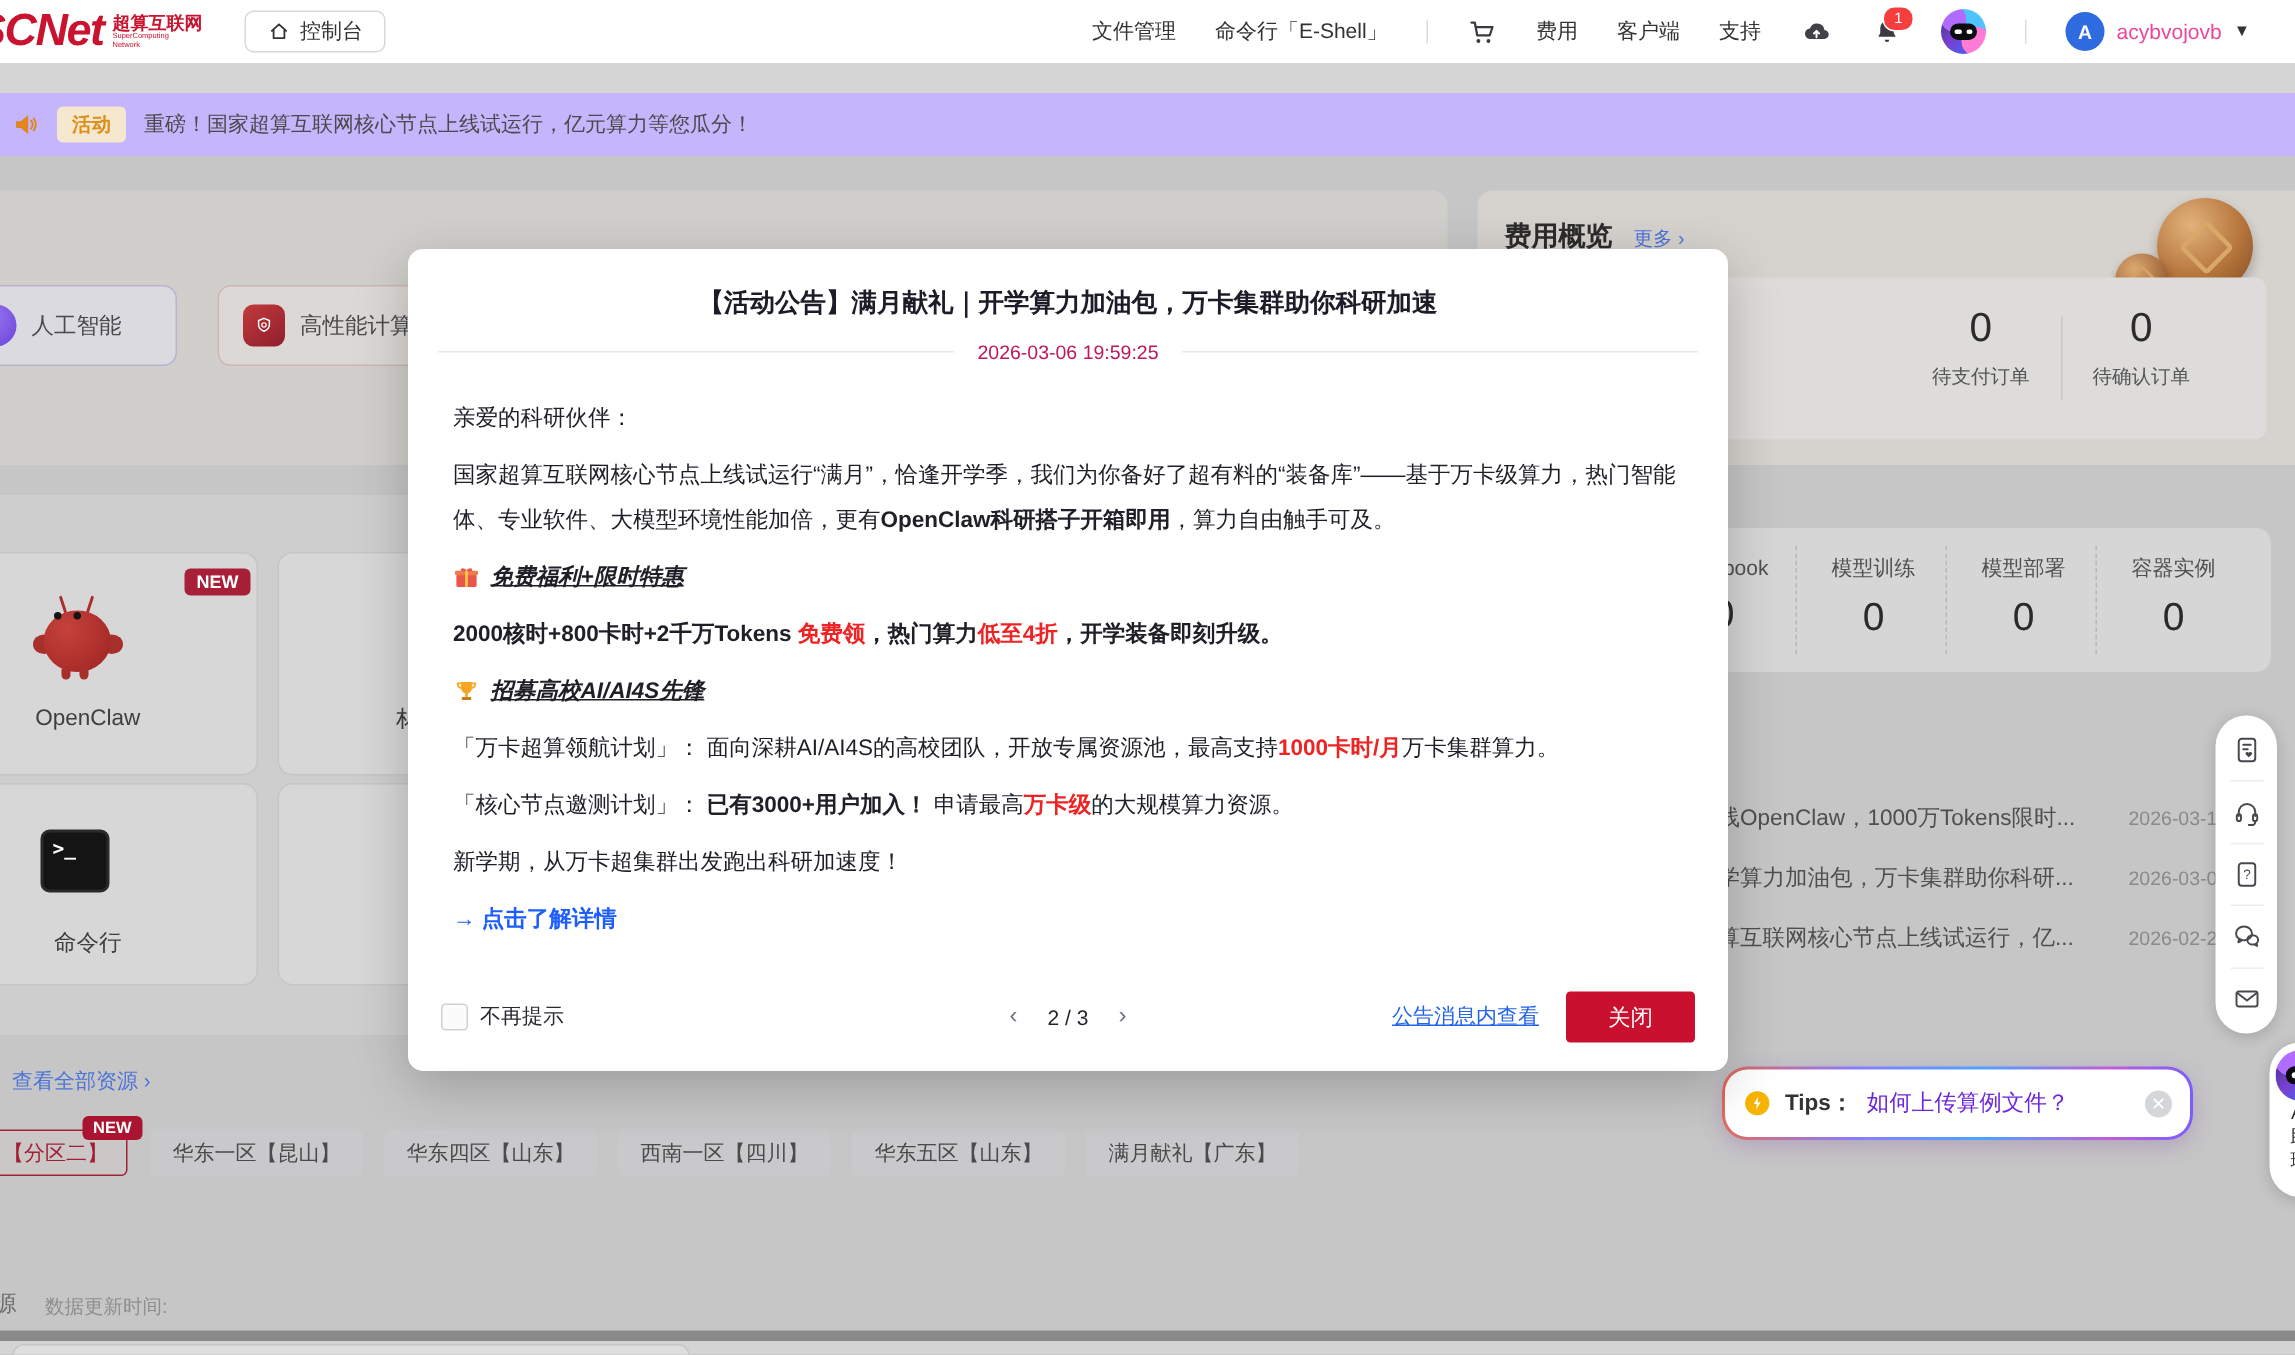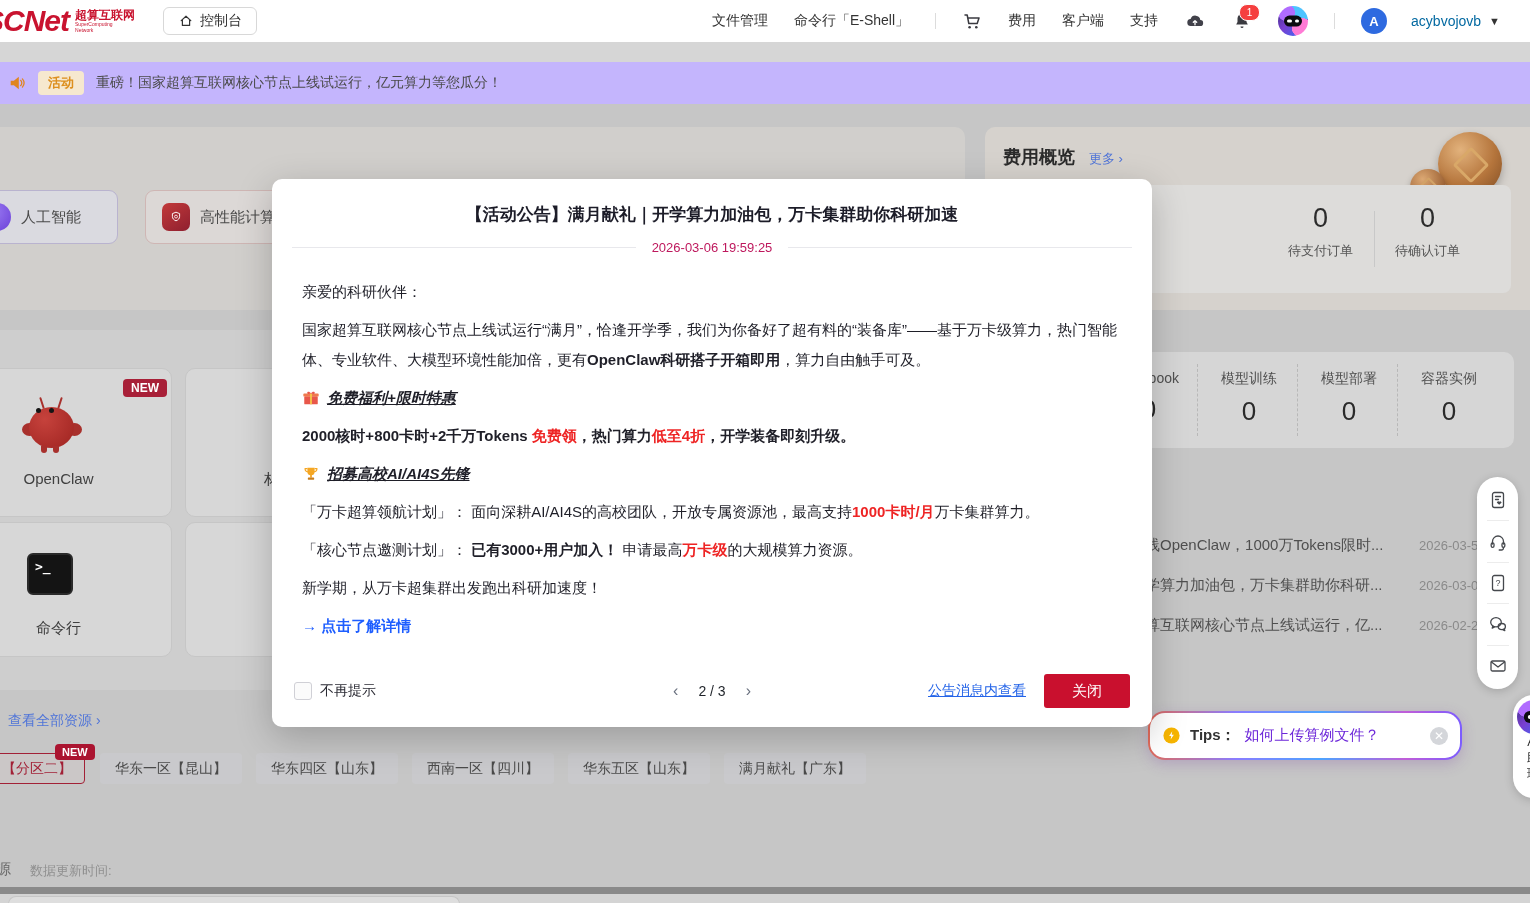--- a/index.html
+++ b/index.html
@@ -22,21 +22,21 @@
   .robot{position:relative;border-radius:50%;background:
     radial-gradient(circle at 28% 22%,#b06cff 0 26%,rgba(0,0,0,0) 27%),
     radial-gradient(circle at 78% 72%,#ff7bd5 0 30%,rgba(0,0,0,0) 31%),
     radial-gradient(circle at 72% 22%,#4dc3ff 0 32%,rgba(0,0,0,0) 33%),
     linear-gradient(135deg,#38307f,#7a3fd0 45%,#2f74ff);}
   .robot .face{position:absolute;left:50%;top:50%;transform:translate(-50%,-50%);width:60%;height:36%;background:#0b0b10;border-radius:6px;display:flex;align-items:center;justify-content:center;gap:3px;}
   .robot .eye{width:23%;height:30%;background:#fff;border-radius:2px;}
   .r30{width:30px;height:30px;} .r34{width:34px;height:34px;}
   .avatar-a{width:26px;height:26px;border-radius:50%;background:#2e6ae0;color:#fff;font-size:13px;font-weight:bold;display:flex;align-items:center;justify-content:center;}
   .user-wrap{display:flex;align-items:center;gap:8px;cursor:pointer;}
-  .user-name{font-size:14px;color:#0369a1;margin-left:16px;}
+  .user-name{font-size:14px;color:#ec4899;}
   .caret{font-size:11px;color:#333;}
 
   
   .gap-strip{position:absolute;left:0;top:42px;width:1530px;height:20px;background:#d6d6d6;}
 
   
   .notice{position:absolute;left:0;top:62px;width:1530px;height:42px;background:#c4b5fd;display:flex;align-items:center;gap:12px;padding-left:8px;box-sizing:border-box;}
   .notice-badge{background:#f6e8cf;color:#dd8f1e;font-size:13px;font-weight:bold;padding:3px 10px;border-radius:4px;}
   .notice-text{font-size:14px;color:#4a4a4a;}
 
@@ -119,21 +119,21 @@
   .ai-pill .t{font-size:13px;color:#333;line-height:16px;}
 
   
   .tips{position:absolute;left:1148px;top:711px;width:310px;height:45px;border-radius:17px;padding:2px;background:linear-gradient(90deg,#e06a5a,#8a7cff 28%,#4da3ff 55%,#c05dd8 82%,#7b5cff);box-shadow:0 4px 14px rgba(120,60,160,.25);z-index:30;}
   .tips-inner{width:100%;height:100%;background:#fff;border-radius:15px;display:flex;align-items:center;gap:9px;padding:0 12px;box-sizing:border-box;}
   .tips-label{font-size:15px;font-weight:bold;color:#333;white-space:nowrap;}
   .tips-link{font-size:15px;color:#6d28d9;cursor:pointer;white-space:nowrap;}
   .tips-close{margin-left:auto;width:18px;height:18px;border-radius:50%;background:#d4d6da;color:#fff;font-size:12px;display:flex;align-items:center;justify-content:center;cursor:pointer;}
 
   
-  .modal{position:absolute;left:272px;top:179px;width:880px;height:548px;background:#fff;border-radius:10px;box-shadow:0 10px 36px rgba(0,0,0,.22);z-index:40;box-sizing:border-box;}
+  .modal{position:absolute;left:272px;top:166px;width:880px;height:548px;background:#fff;border-radius:10px;box-shadow:0 10px 36px rgba(0,0,0,.22);z-index:40;box-sizing:border-box;}
   .m-title{margin-top:24px;text-align:center;font-size:17px;font-weight:bold;color:#1c1c28;}
   .m-date-row{margin:14px 20px 0;display:flex;align-items:center;}
   .m-date-row .line{flex:1;height:1px;background:#e8e8ec;}
   .m-date{padding:0 16px;font-size:13px;color:#be185d;}
   .m-body{margin-top:22px;padding:0 30px;font-size:15px;color:#1f1f28;}
   .m-body p{margin:0 0 8px;line-height:30px;}
   .m-red{color:#ee2424;}
   .m-bold{font-weight:bold;}
   .m-head{font-weight:bold;font-style:italic;text-decoration:underline;}
   .m-head-row{display:flex;align-items:center;gap:7px;margin:0 0 8px;line-height:30px;}
@@ -303,21 +303,21 @@
     </div>
     <div class="stat-sep" style="left:300px;"></div>
     <div class="stat-col" style="left:302px;">
       <div class="l">容器实例</div>
       <div class="v">0</div>
     </div>
   </div>
 
   <div class="news-row" style="top:530px;">
     <span class="news-text">线OpenClaw，1000万Tokens限时...</span>
-    <span class="news-date">2026-03-5</span>
+    <span class="news-date">2026-03-1</span>
   </div>
   <div class="news-row" style="top:570px;">
     <span class="news-text">学算力加油包，万卡集群助你科研...</span>
     <span class="news-date">2026-03-0</span>
   </div>
   <div class="news-row" style="top:610px;">
     <span class="news-text">算互联网核心节点上线试运行，亿...</span>
     <span class="news-date">2026-02-2</span>
   </div>
 

